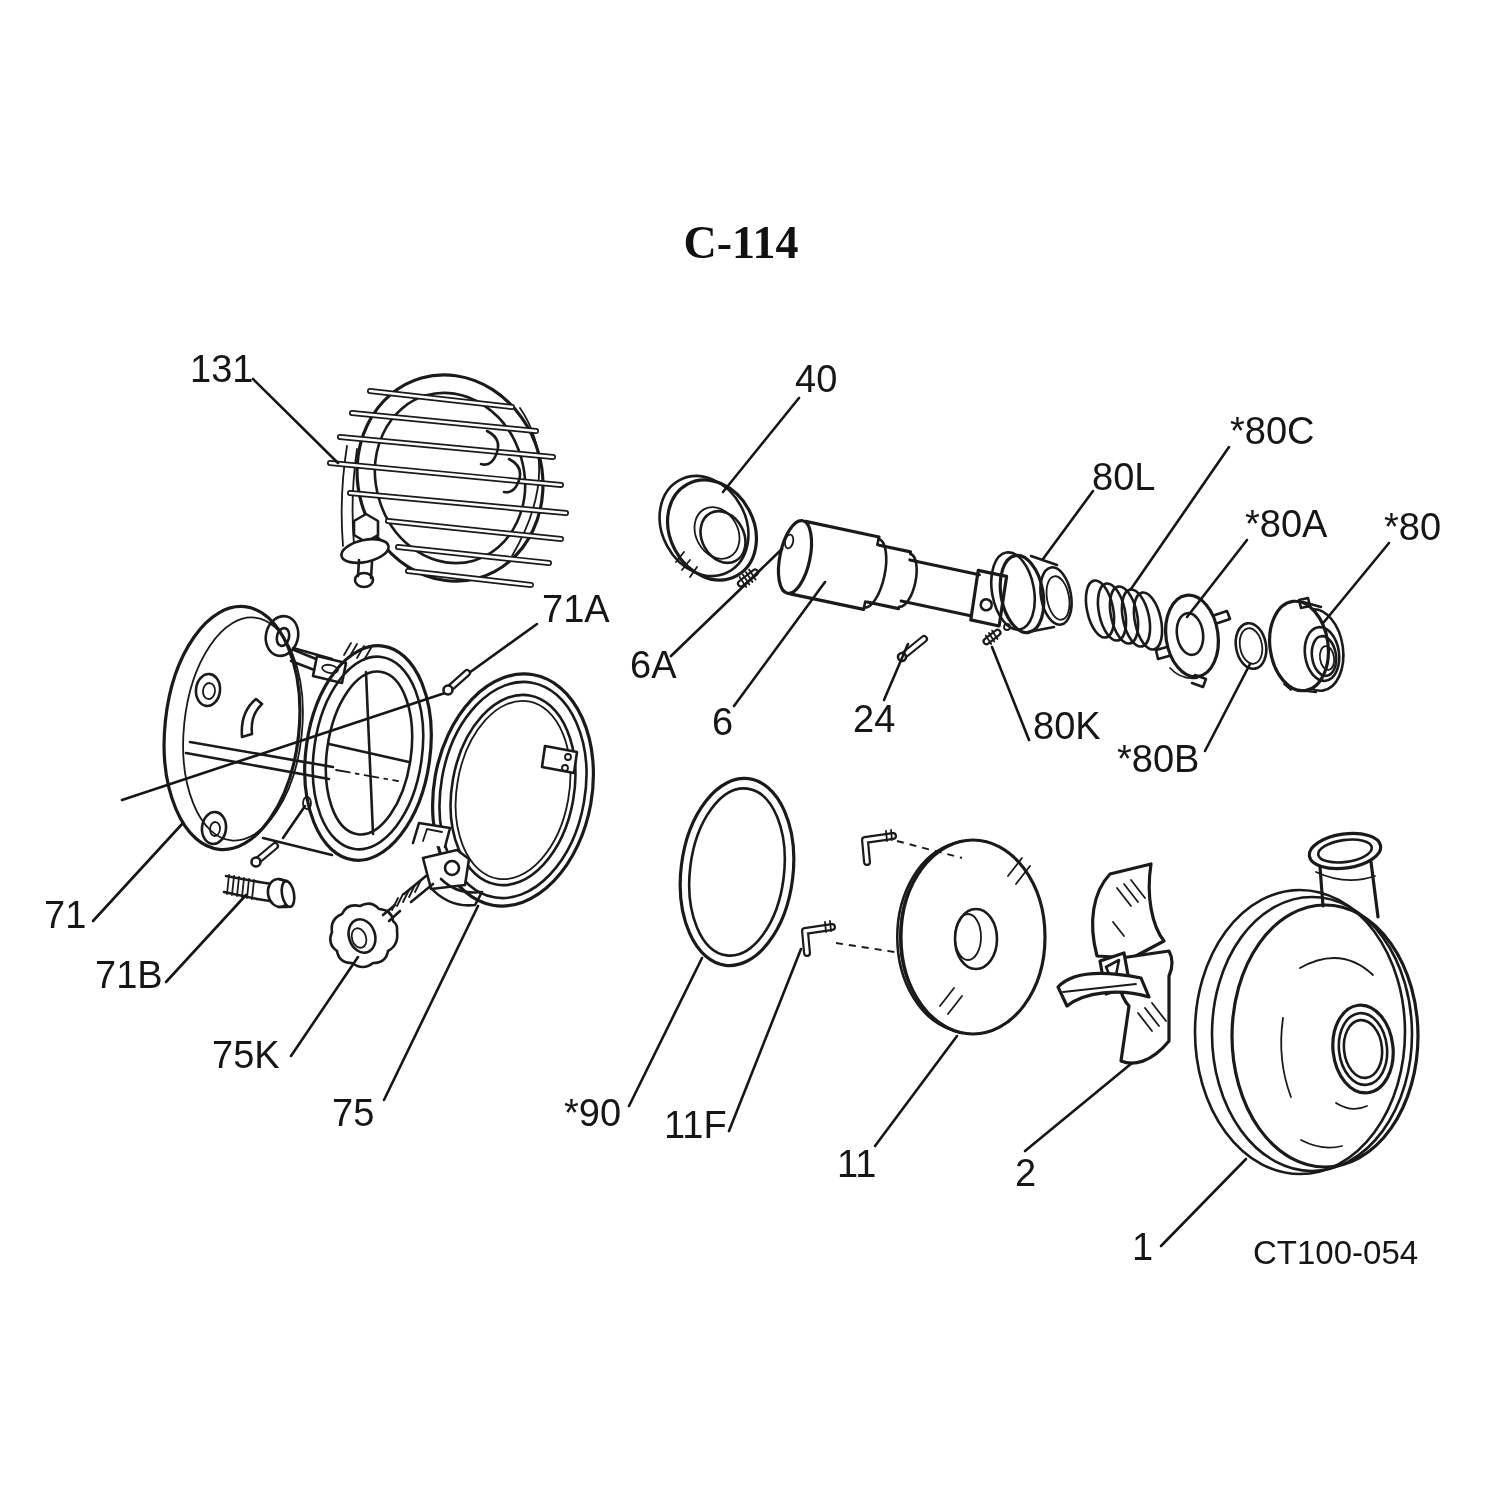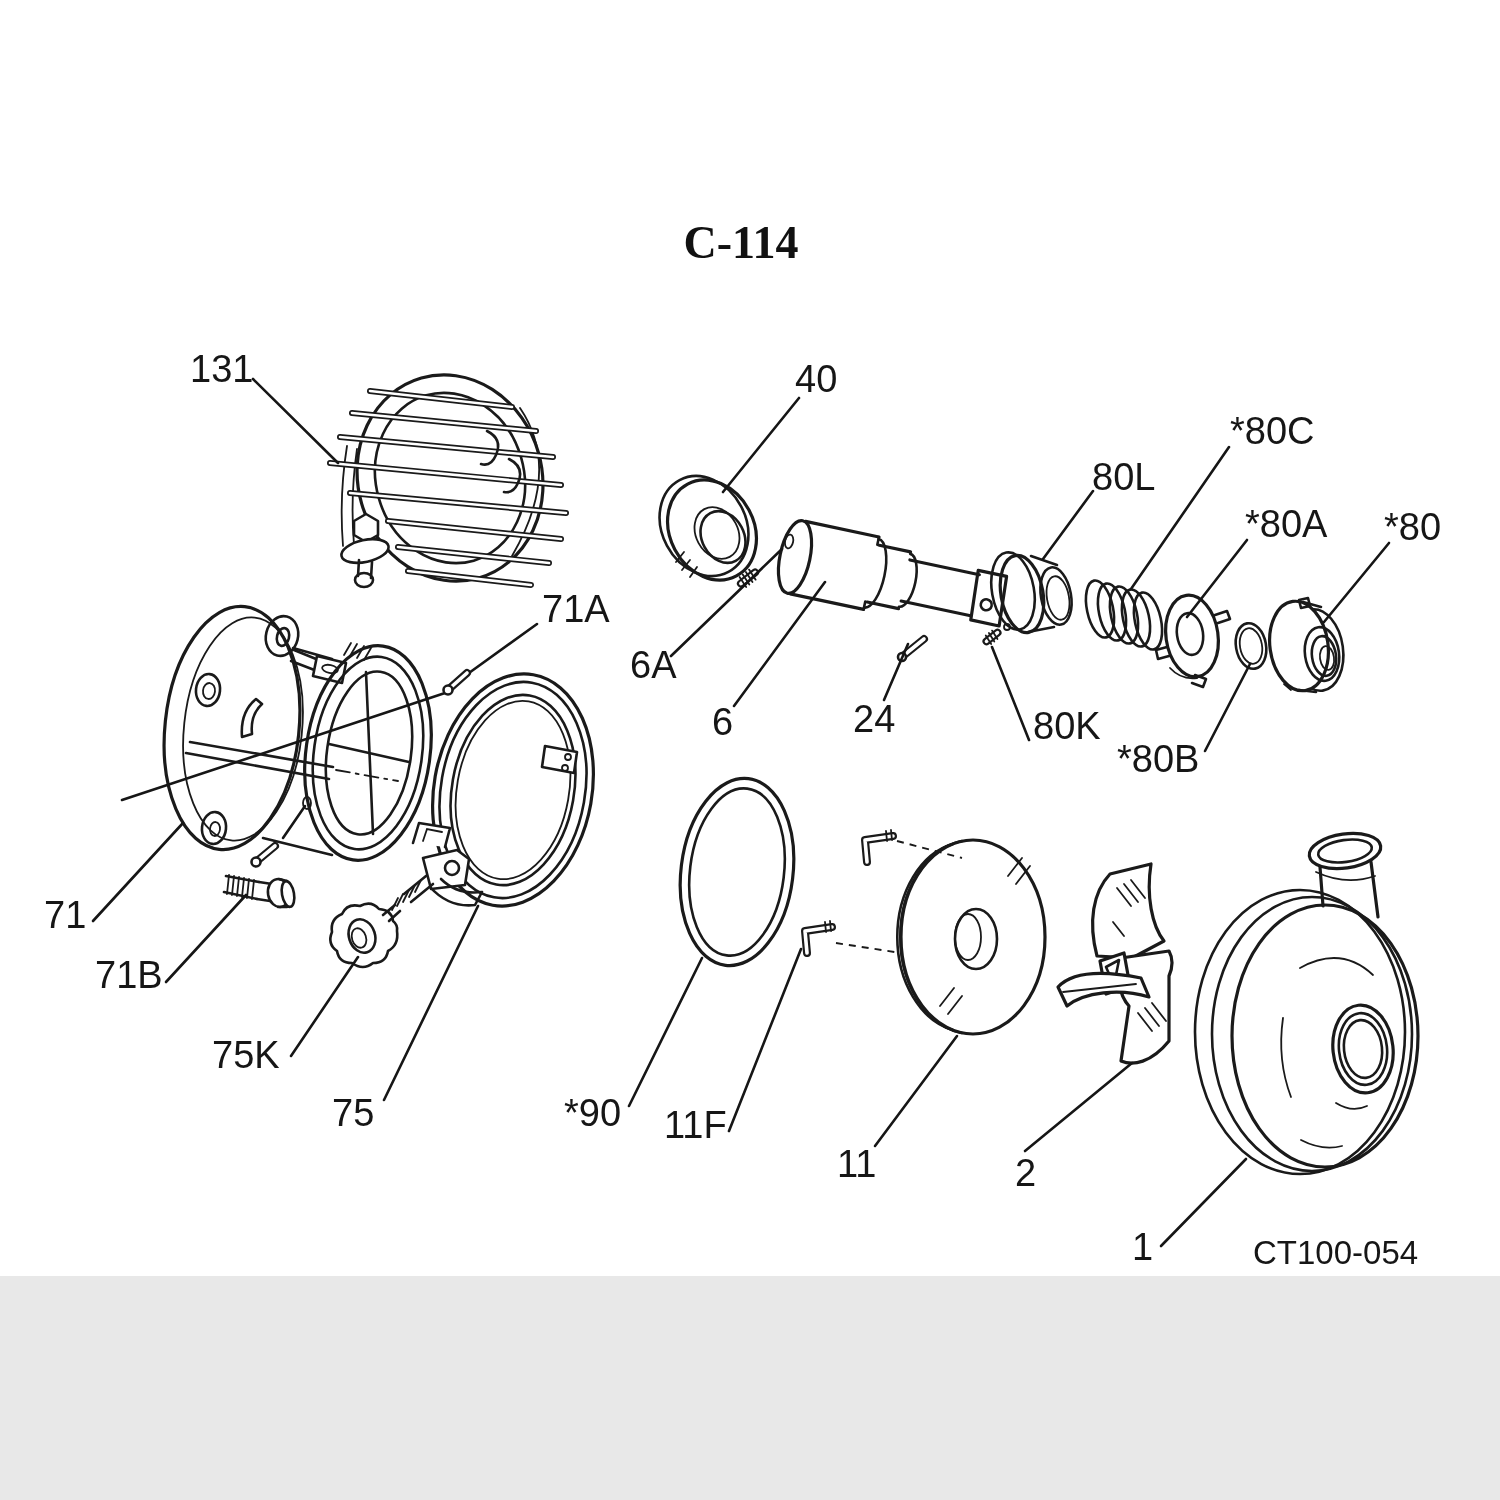--- a/index.html
+++ b/index.html
@@ -1,17 +1,17 @@
 <!DOCTYPE html>
 <html><head>
 <meta charset="utf-8">
 <style>
   html,body{margin:0;padding:0;background:#e8e8e8;}
   .stage{
-    position:relative;width:1500px;height:1276px;margin:0 auto;
+    position:relative;width:1500px;height:1500px;margin:0 auto;
     background:#ffffff;overflow:hidden;
     font-family:"Liberation Sans", sans-serif;
   }
   svg{position:absolute;left:0;top:0;}
   .ln{fill:none;stroke:#1a1a1a;stroke-width:2.6;stroke-linecap:round;stroke-linejoin:round;}
   .ln2{fill:none;stroke:#1a1a1a;stroke-width:3.2;stroke-linecap:round;stroke-linejoin:round;}
   .thin{fill:none;stroke:#1a1a1a;stroke-width:1.8;stroke-linecap:round;}
   .ld{fill:none;stroke:#161616;stroke-width:2.6;stroke-linecap:round;}
   .dash{fill:none;stroke:#1a1a1a;stroke-width:1.9;stroke-dasharray:7 6;}
   .rodB{fill:none;stroke:#1a1a1a;stroke-width:6;stroke-linecap:round;}

